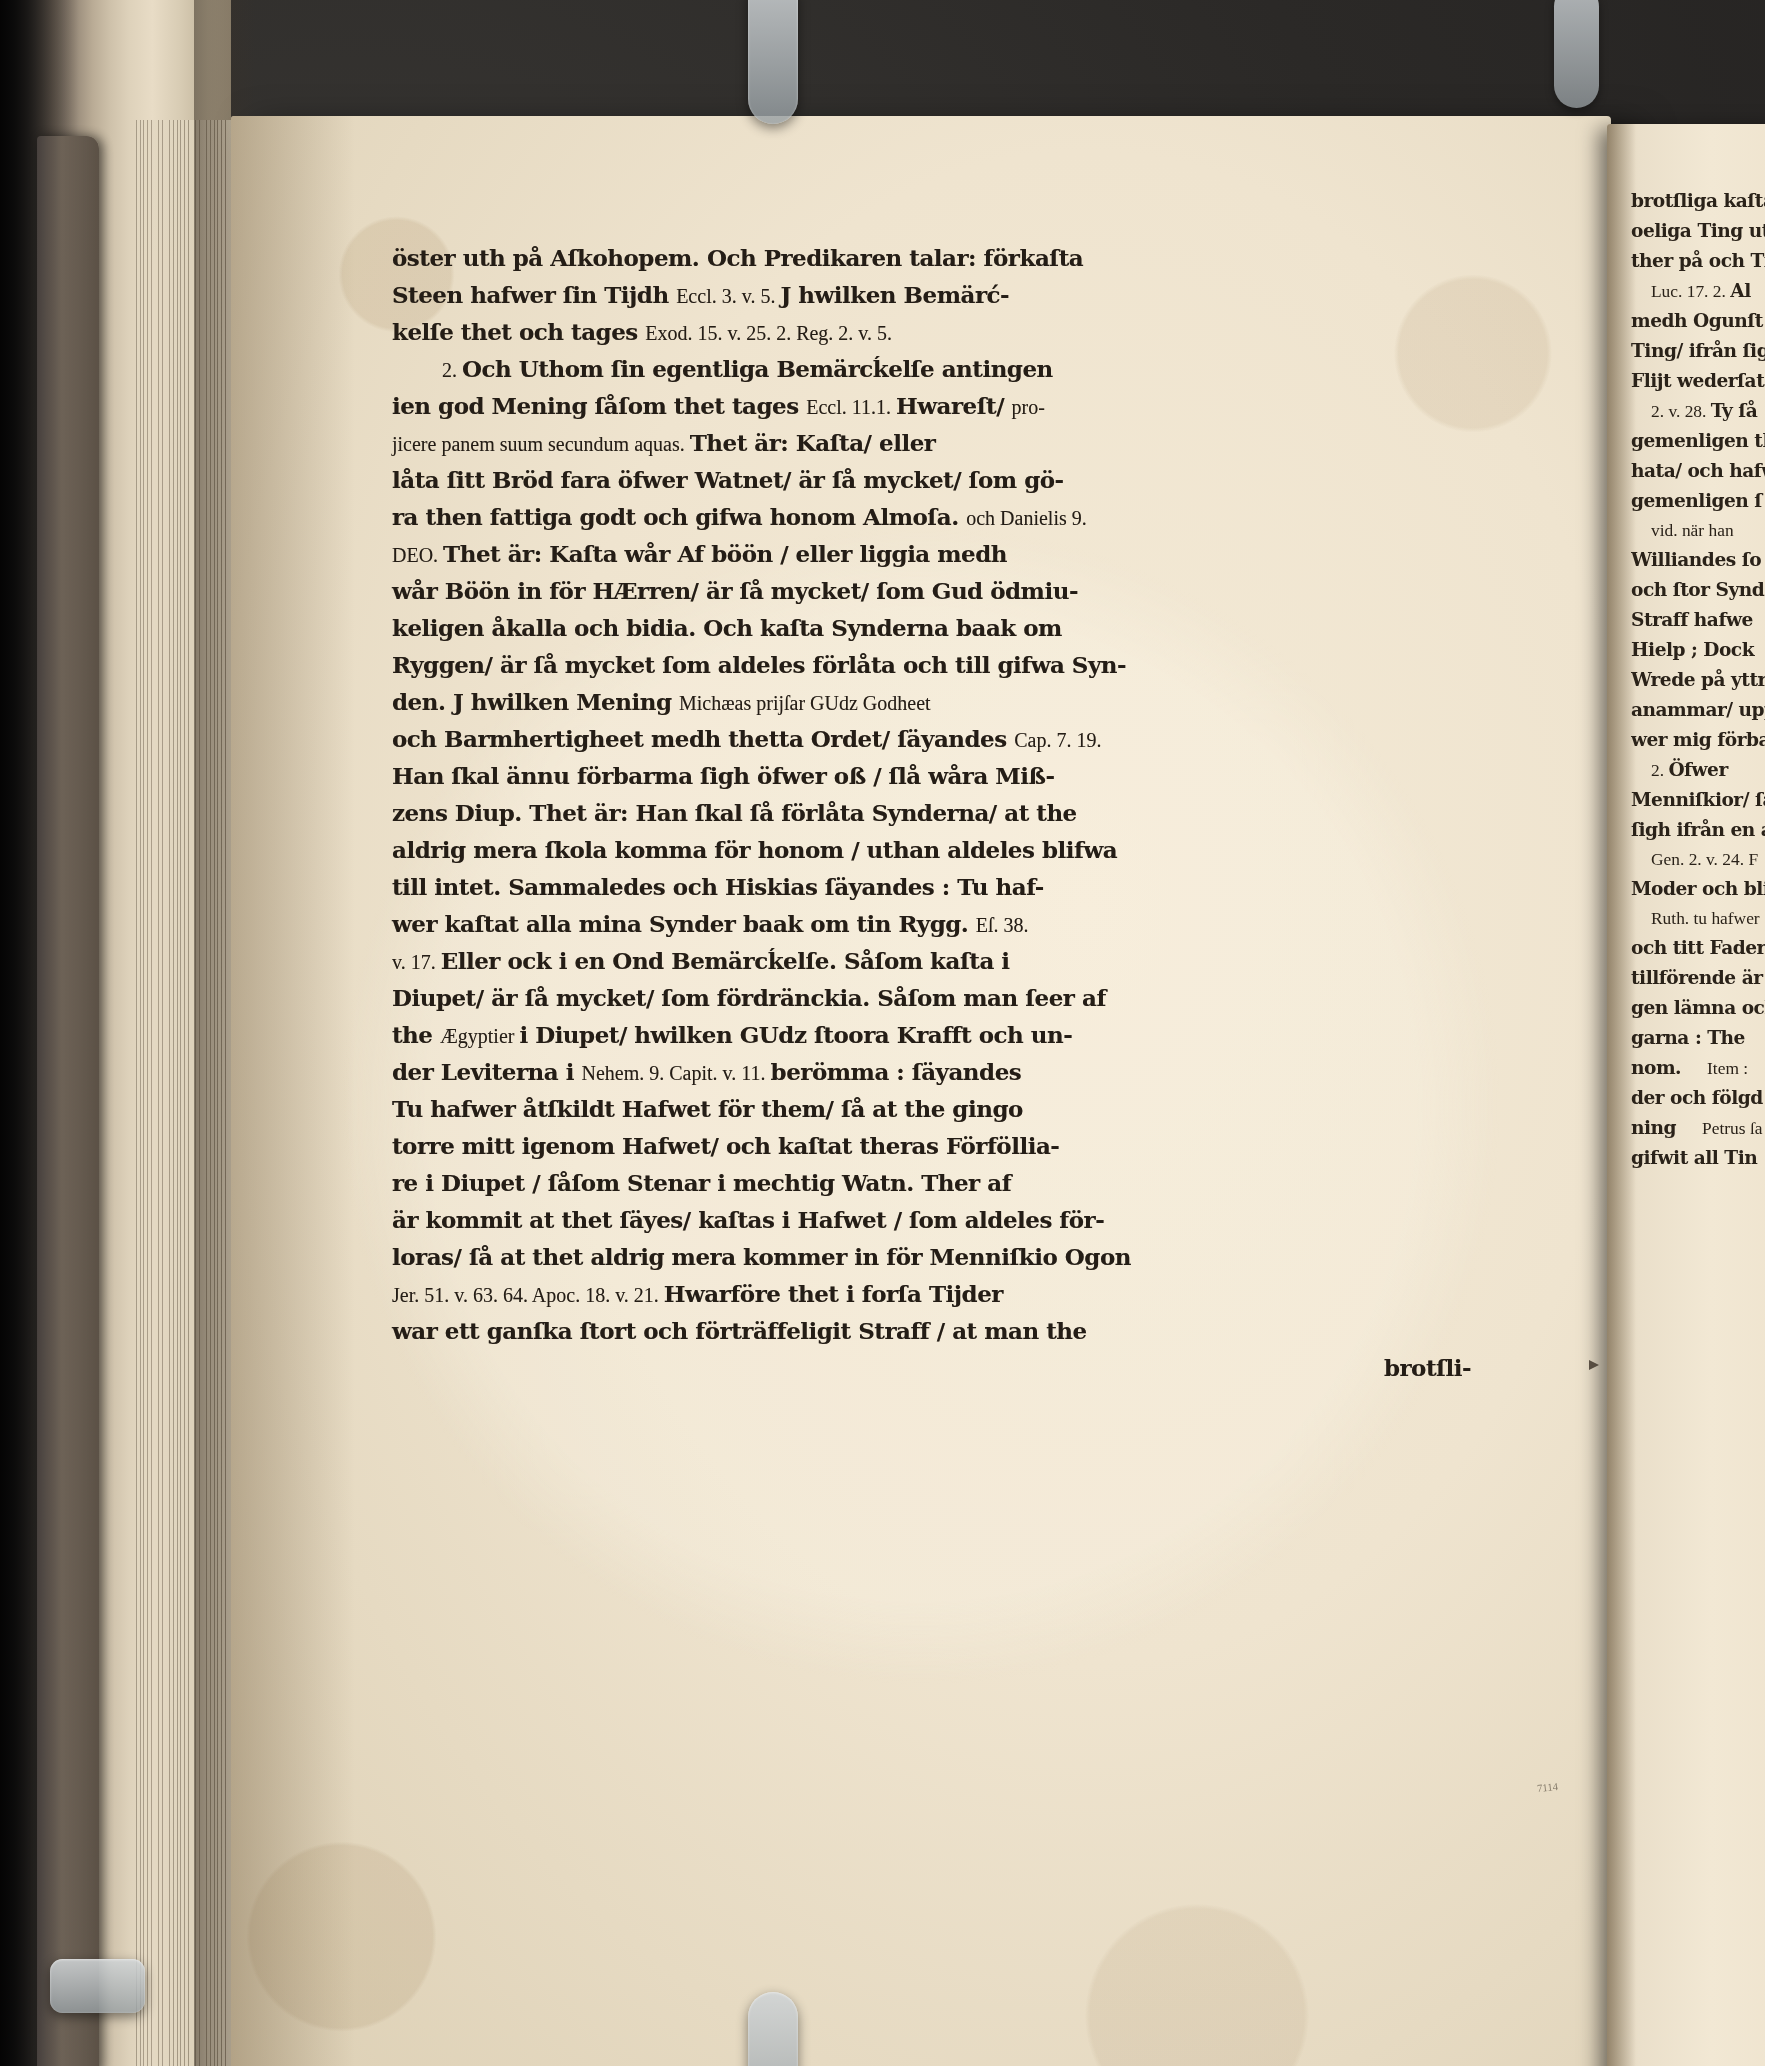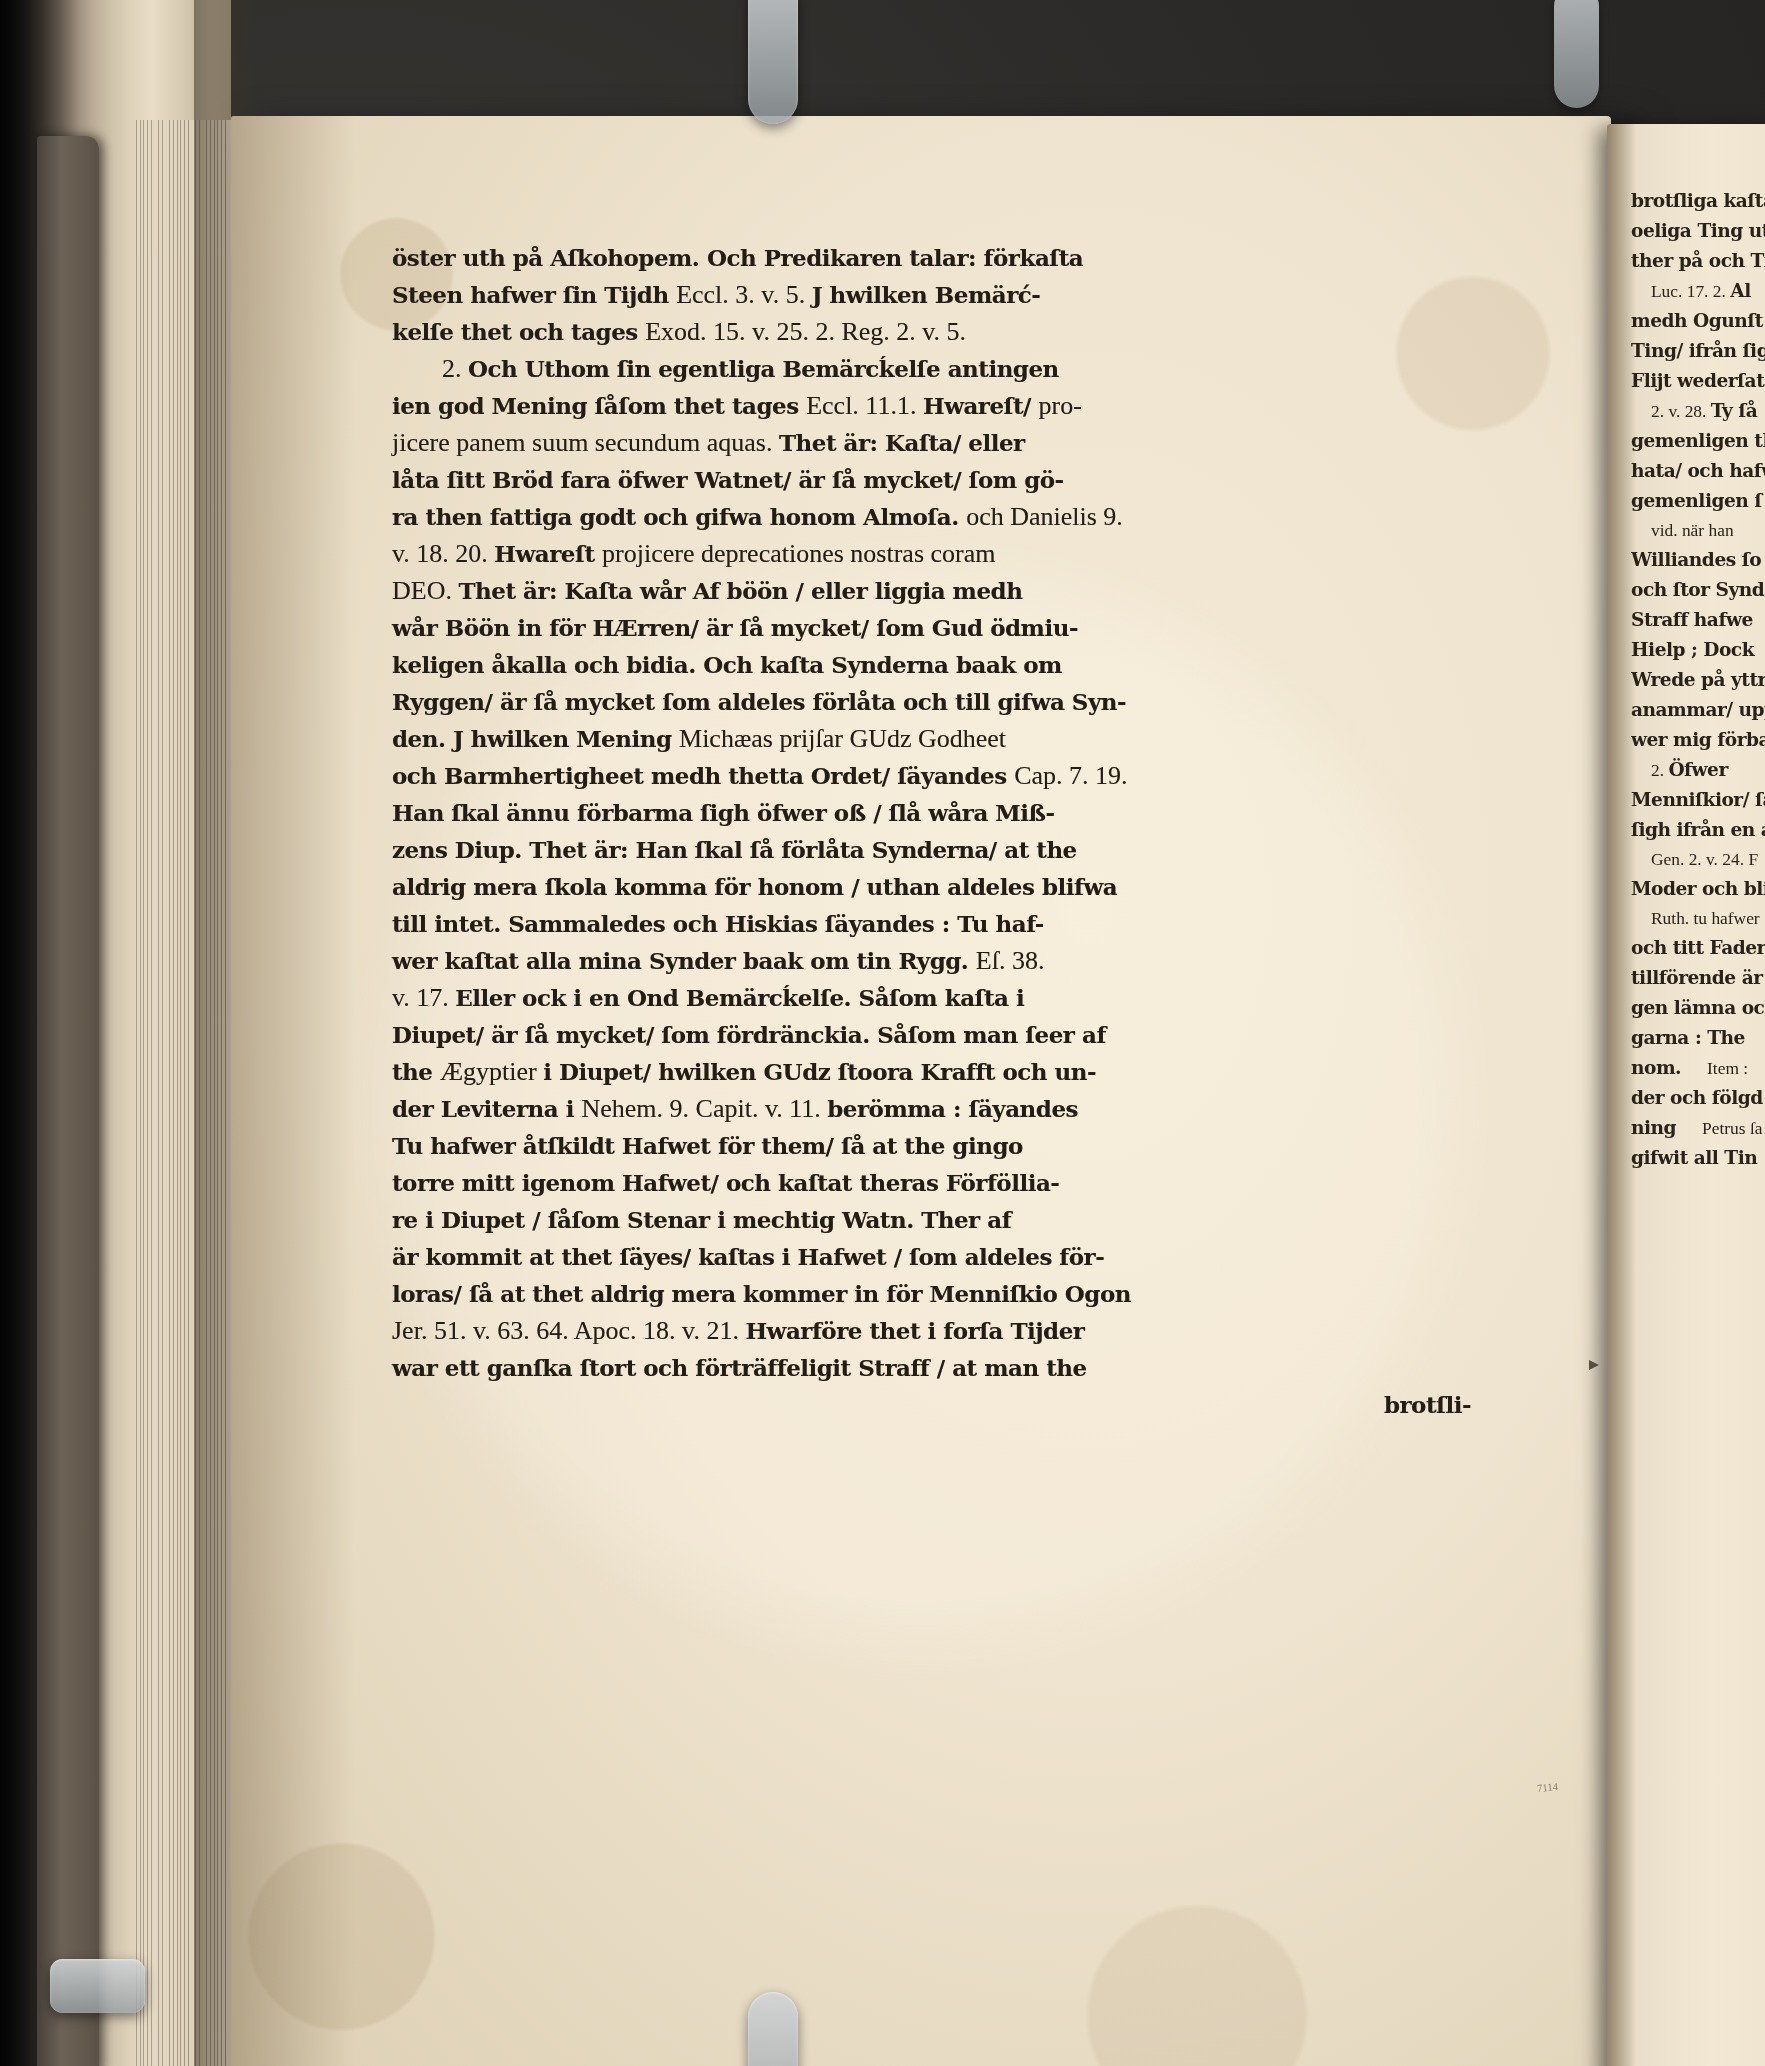--- a/index.html
+++ b/index.html
@@ -171,21 +171,21 @@
     font-family: "DejaVu Serif", serif;
     font-weight: 700;
     letter-spacing: -0.5px;
     font-size: 23px;
   }
   
   .rom {
     font-family: "Liberation Serif", serif;
     font-weight: 400;
     letter-spacing: 0px;
-    font-size: 26px;
+    font-size: 20px;
   }
   .indent { padding-left: 50px; }
   .ln.right { text-align: right; }
 
   
   .text-right {
     position: absolute;
     left: 24px;
     top: 62px;
     width: 153px;
@@ -245,21 +245,20 @@
   <div class="foxing"></div>
   <div class="text-block" id="left-col">
       <div class="ln"><span class="fr">öster uth på Aſkohopem.   Och Predikaren talar: förkaſta</span></div>
       <div class="ln"><span class="fr">Steen hafwer ſin Tijdh </span><span class="rom">Eccl. 3. v. 5. </span><span class="fr">J hwilken Bemärć-</span></div>
       <div class="ln"><span class="fr">kelſe thet och tages </span><span class="rom">Exod. 15. v. 25.  2. Reg. 2. v. 5.</span></div>
       <div class="ln indent"><span class="rom">2. </span><span class="fr">Och Uthom ſin egentliga Bemärcḱelſe  antingen</span></div>
       <div class="ln"><span class="fr">ien god Mening ſåſom thet  tages </span><span class="rom">Eccl. 11.1.  </span><span class="fr">Hwareſt/ </span><span class="rom">pro-</span></div>
       <div class="ln"><span class="rom">jicere panem suum secundum aquas.    </span><span class="fr">Thet är: Kaſta/ eller</span></div>
       <div class="ln"><span class="fr">låta ſitt Bröd fara öfwer Watnet/ är ſå mycket/ ſom gö-</span></div>
       <div class="ln"><span class="fr">ra then fattiga godt och gifwa honom Almoſa. </span><span class="rom">och Danielis 9.</span></div>
-      <div class="ln"><span class="rom">v. 18. 20.     </span><span class="fr">Hwareſt </span><span class="rom">projicere deprecationes nostras coram</span></div>
       <div class="ln"><span class="rom">DEO.    </span><span class="fr">Thet är: Kaſta wår Af böön / eller liggia medh</span></div>
       <div class="ln"><span class="fr">wår Böön in för HÆrren/ är ſå mycket/ ſom Gud ödmiu-</span></div>
       <div class="ln"><span class="fr">keligen åkalla och bidia.   Och kaſta Synderna baak om</span></div>
       <div class="ln"><span class="fr">Ryggen/ är ſå mycket ſom aldeles förlåta och till gifwa Syn-</span></div>
       <div class="ln"><span class="fr">den.   J hwilken  Mening </span><span class="rom">Michæas  prijſar  GUdz  Godheet</span></div>
       <div class="ln"><span class="fr">och Barmhertigheet medh thetta Ordet/  ſäyandes </span><span class="rom">Cap. 7. 19.</span></div>
       <div class="ln"><span class="fr">Han ſkal ännu förbarma ſigh öfwer oß / ſlå wåra Miß-</span></div>
       <div class="ln"><span class="fr">zens Diup.    Thet är: Han ſkal ſå förlåta Synderna/ at the</span></div>
       <div class="ln"><span class="fr">aldrig mera ſkola komma för honom /  uthan aldeles blifwa</span></div>
       <div class="ln"><span class="fr">till intet.   Sammaledes och Hiskias ſäyandes : Tu haf-</span></div>

